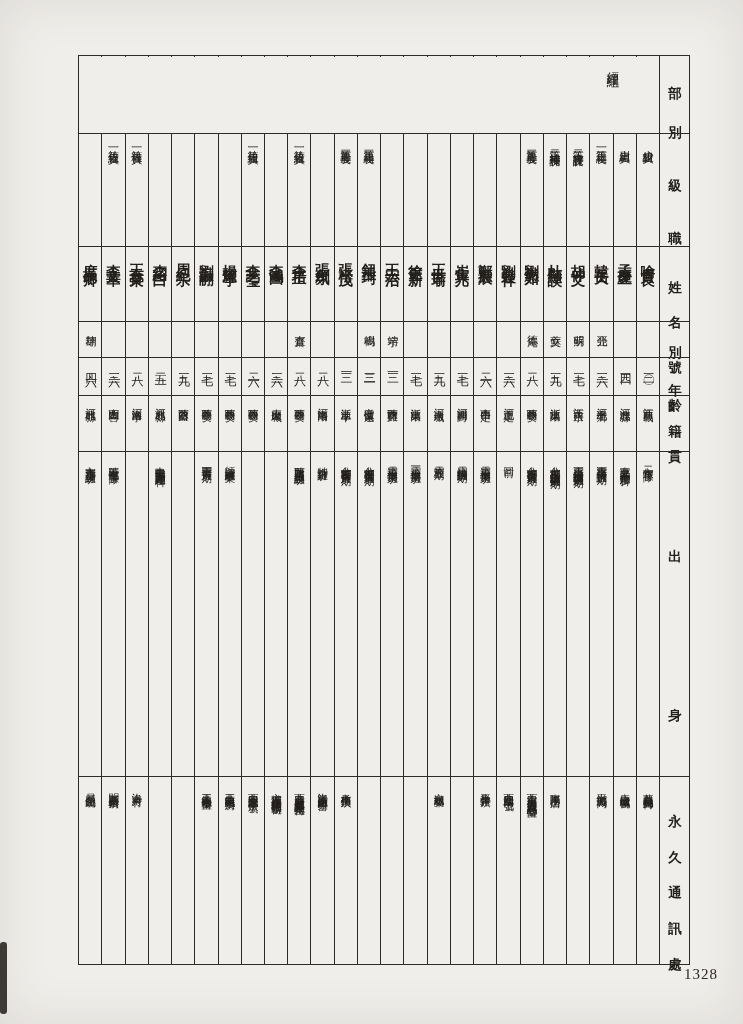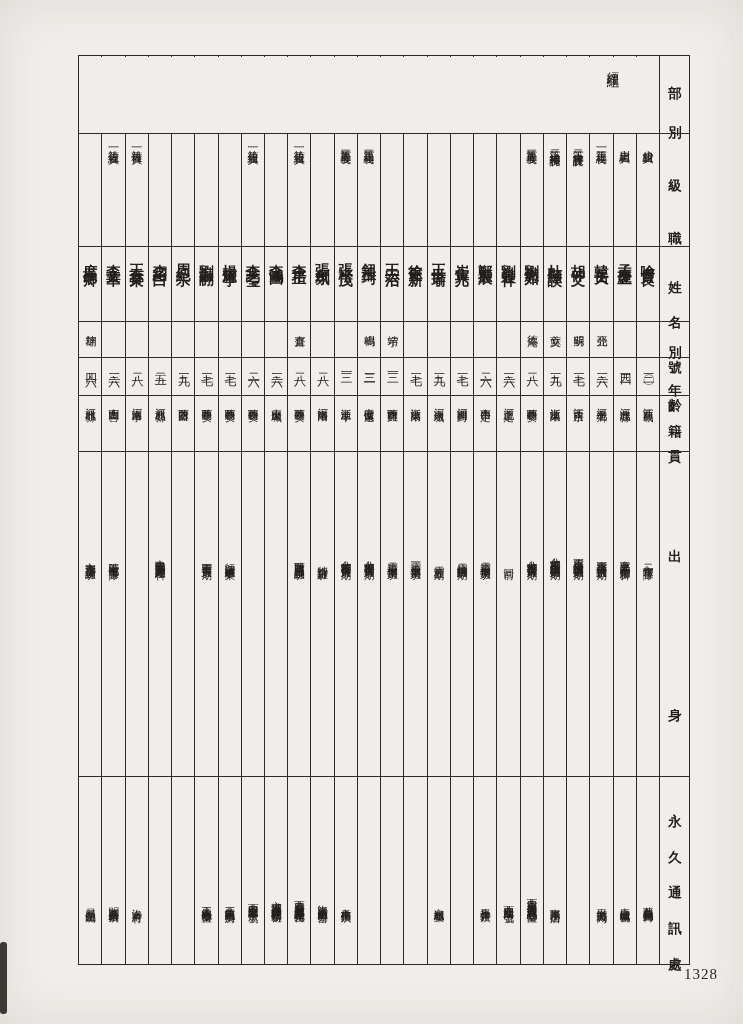--- a/index.html
+++ b/index.html
@@ -5,21 +5,20 @@
   * { margin:0; padding:0; box-sizing:border-box; }
   html,body { width:743px; height:1024px; }
   body {
     font-family: "Liberation Serif", "DejaVu Serif", serif;
     background:#c9c6c1;
   }
   .sheet {
     position:relative; width:743px; height:1024px;
     background:#f0eeea; overflow:hidden; color:#23201c;
     box-shadow: inset 0 0 50px rgba(60,50,40,0.10);
-    text-align: right;
   }
   .roster {
     position:absolute; left:78px; top:55px; width:612px; height:910px;
     border:1px solid #2e2b27; display:flex; flex-direction:row-reverse;
   }
   .col { display:flex; flex-direction:column; border-left:1px solid #2e2b27; }
   .roster > .col:last-child { border-left:none; }
   .hcol { width:30px; flex:0 0 30px; }
   .pcol { flex:1 1 0; min-width:0; }
   .cell {

